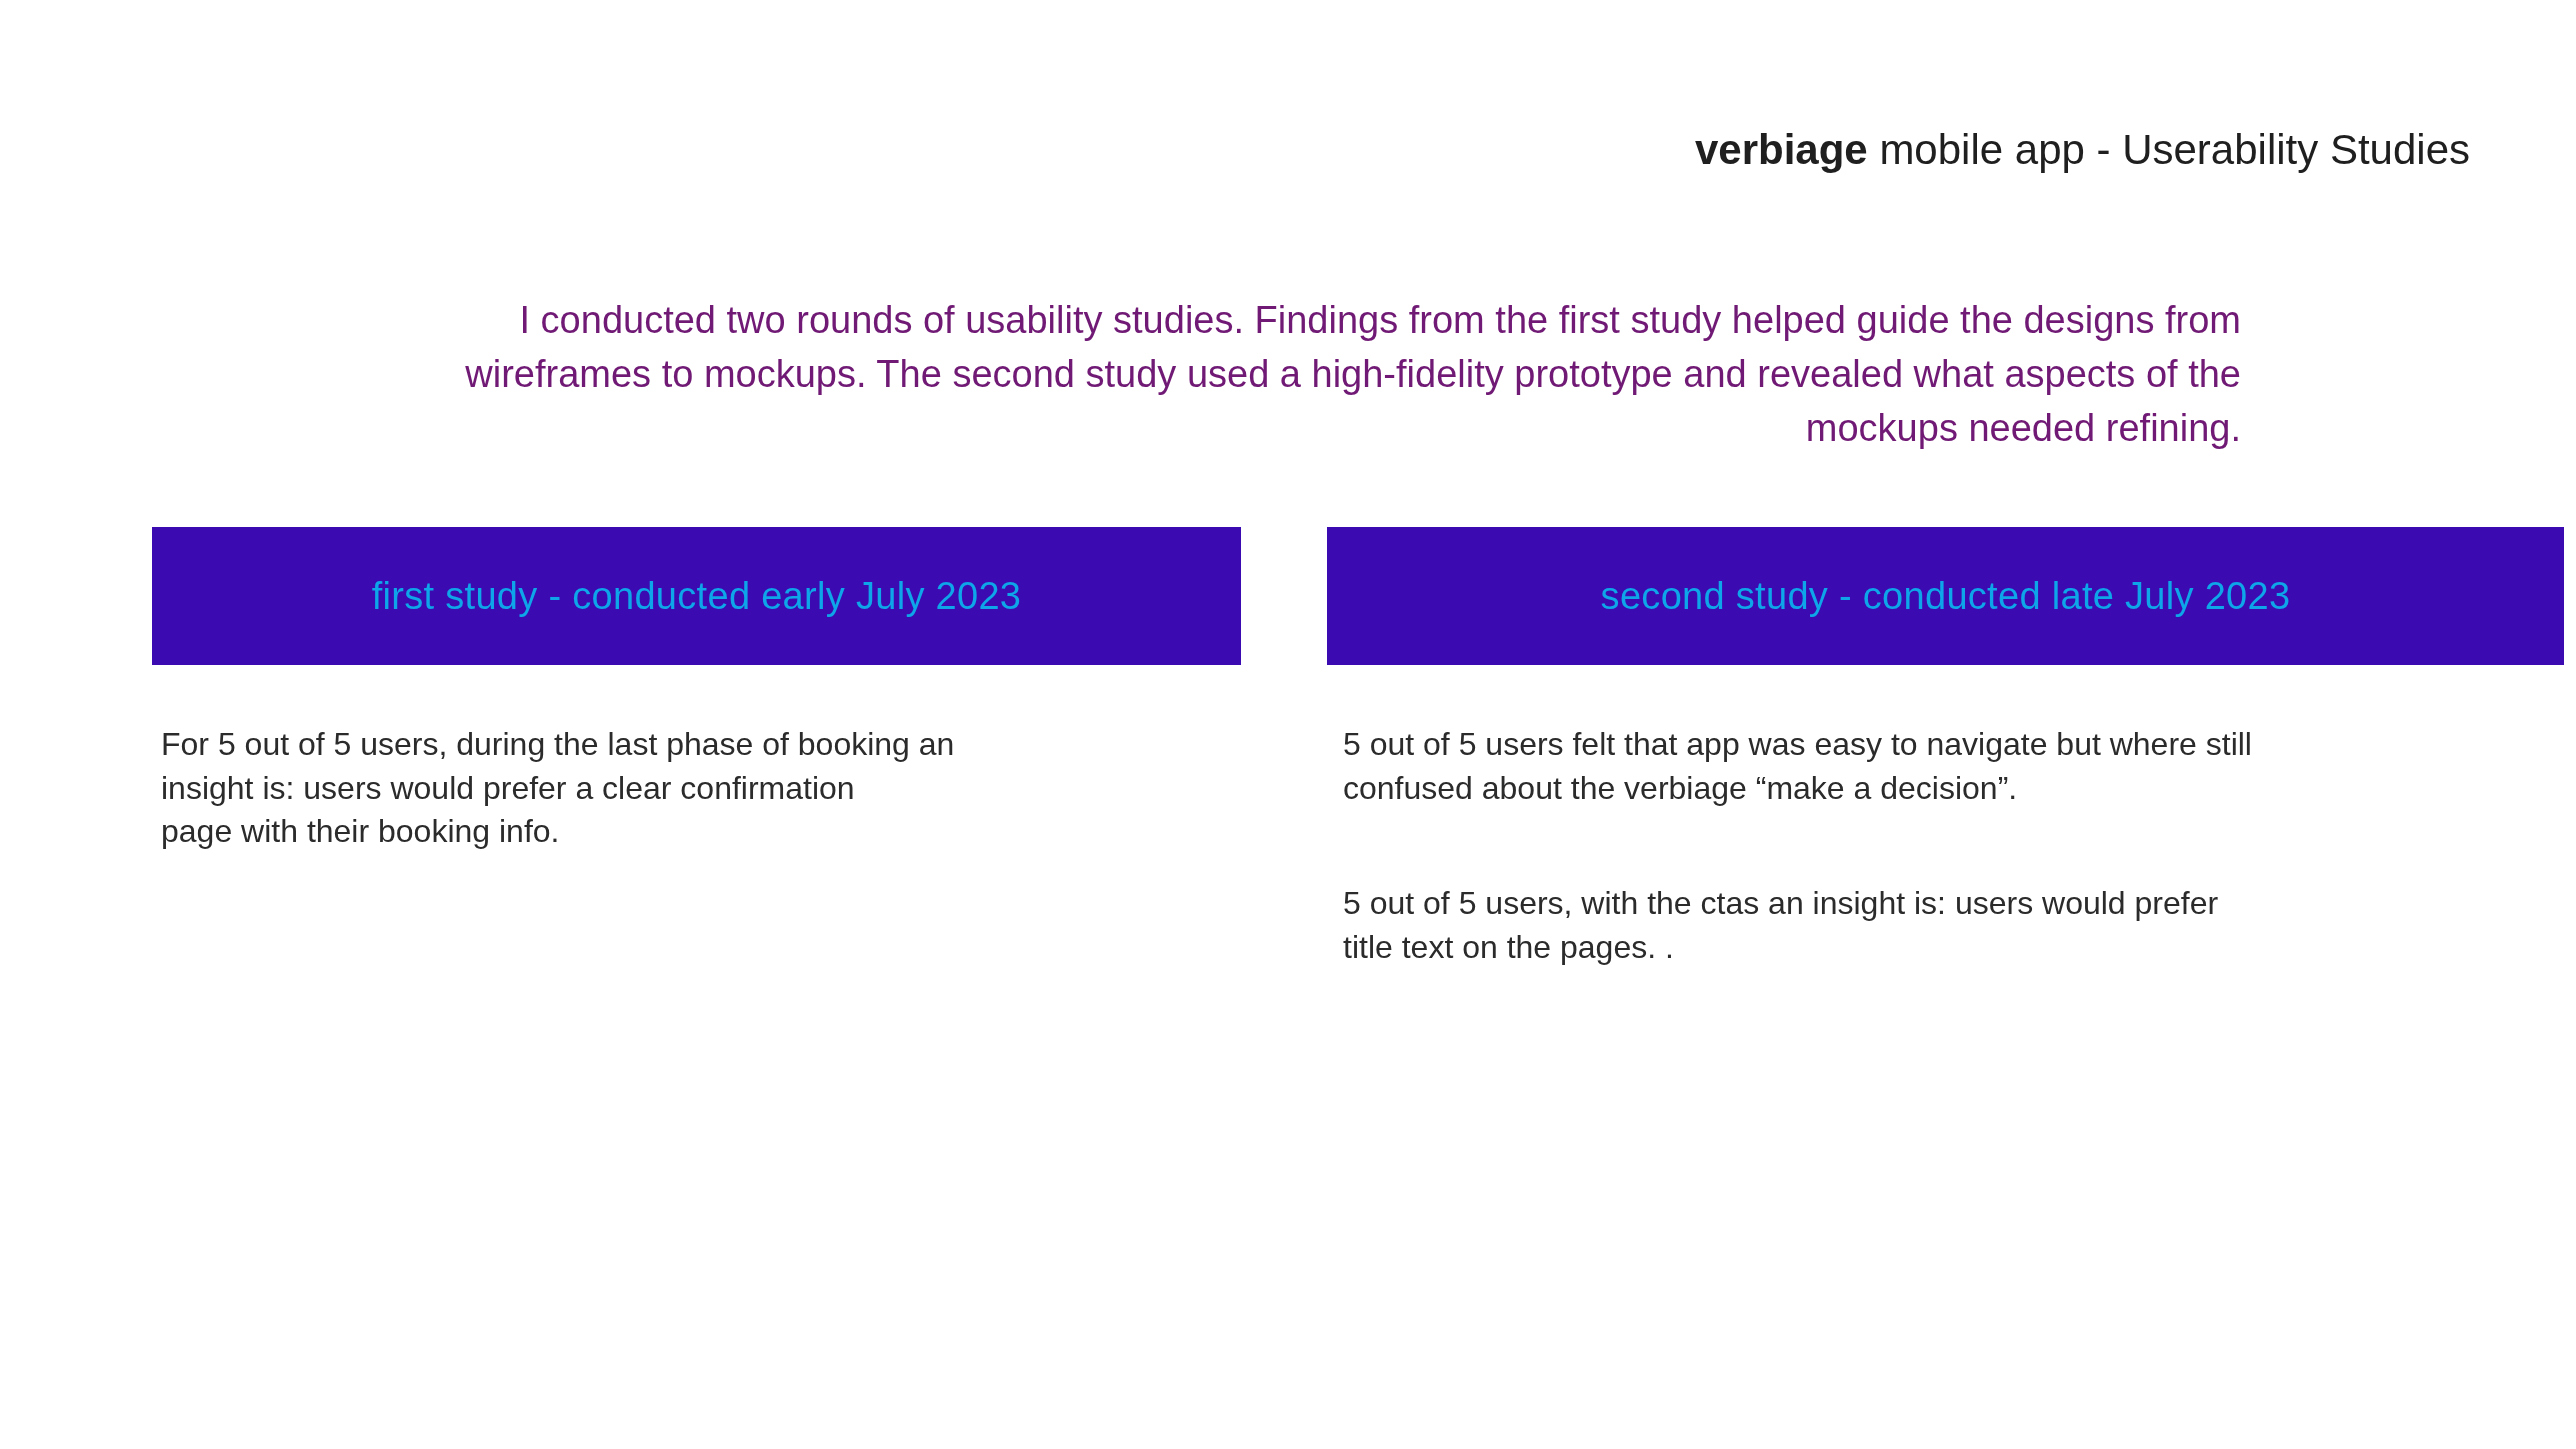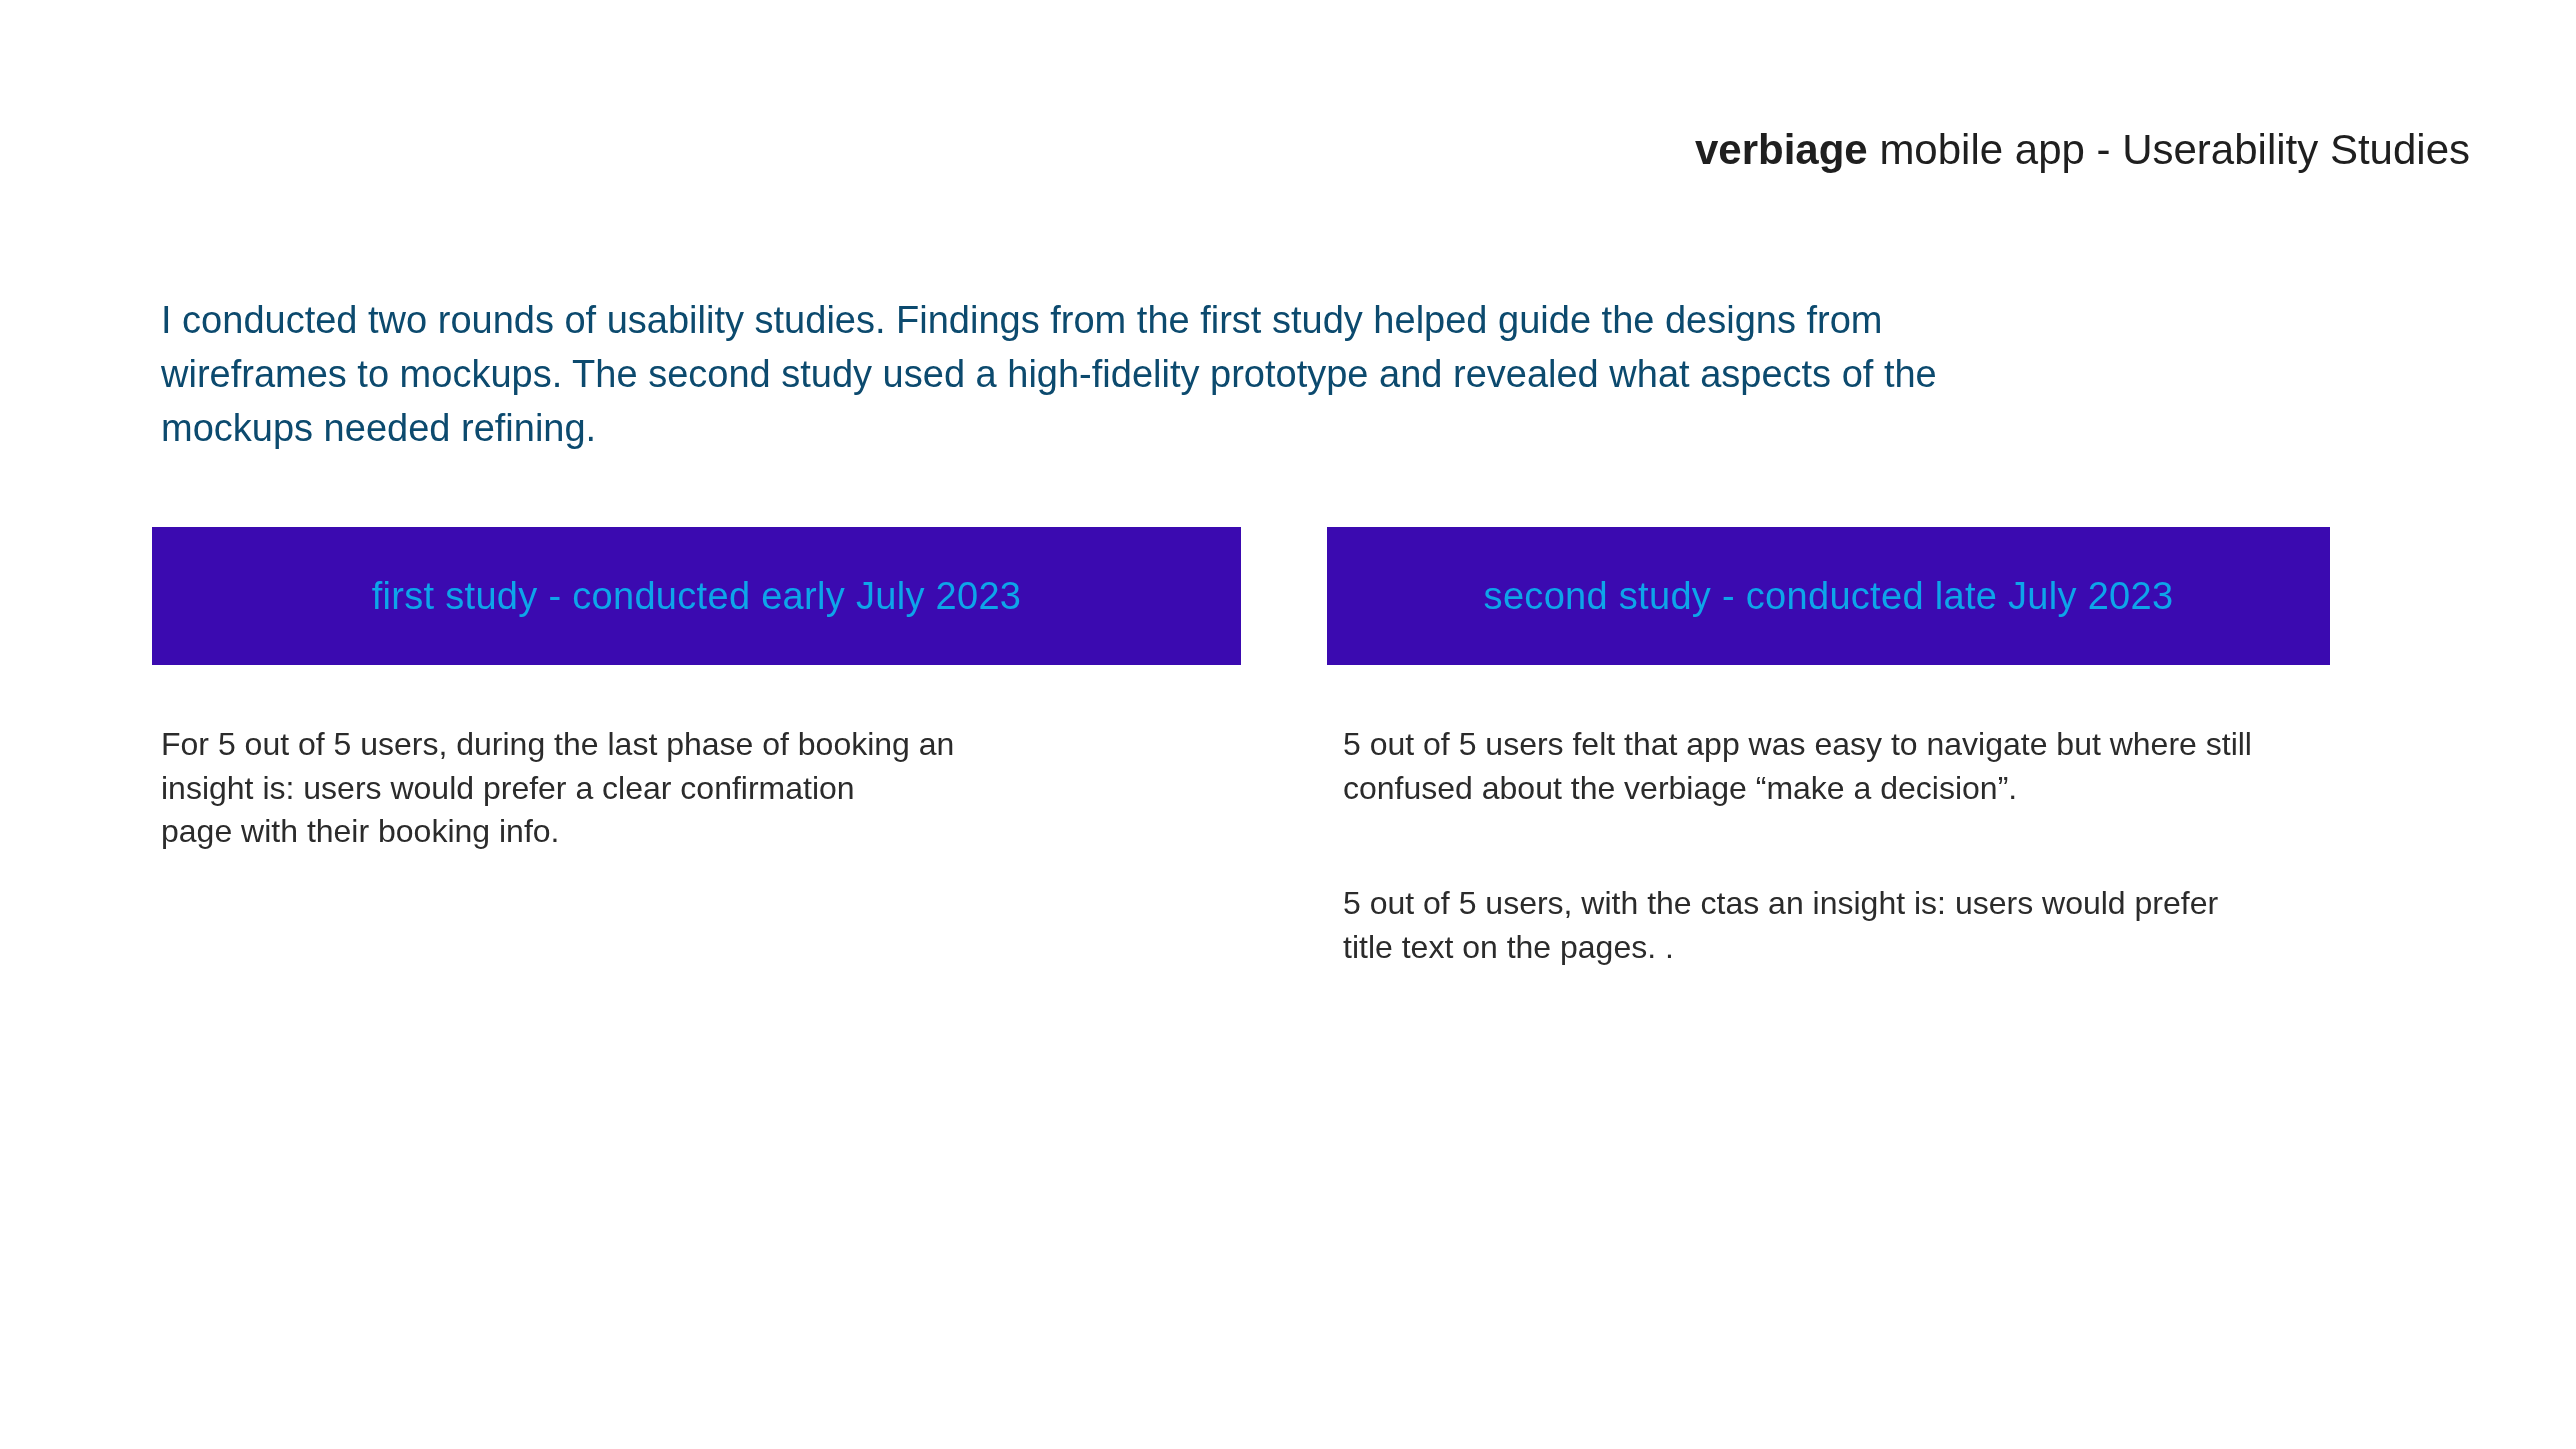--- a/index.html
+++ b/index.html
@@ -35,38 +35,39 @@
     font-weight: 700;
   }
 
   .intro {
     position: absolute;
     left: 161px;
     top: 256px;
     width: 2080px;
     font-size: 38px;
     line-height: 1.42;
-    color: #0c4a6e;
+    color: #701a75;
     white-space: pre-line;
+    text-align: right;
   }
 
   .study-header {
     position: absolute;
     top: 527px;
     height: 138px;
     background: var(--accent, #3b0ab0);
     color: #0ea5e9;
     display: flex;
     align-items: center;
     justify-content: center;
     font-size: 38px;
     letter-spacing: 0.3px;
   }
   .study-header.left  { left: 152px;  width: 1089px; }
-  .study-header.right { left: 1327px; width: 1003px; }
+  .study-header.right { left: 1327px; width: 1237px; }
 
   .findings {
     position: absolute;
     top: 723px;
     font-size: 32px;
     line-height: 1.36;
     color: #2b2b2b;
   }
   .findings.left  { left: 161px;  width: 1047px; }
   .findings.right { left: 1343px; width: 1073px; }

